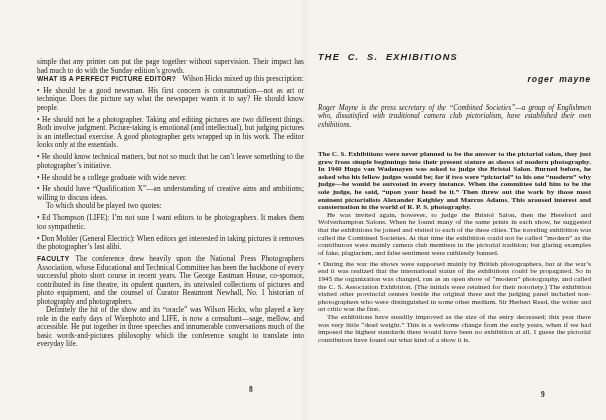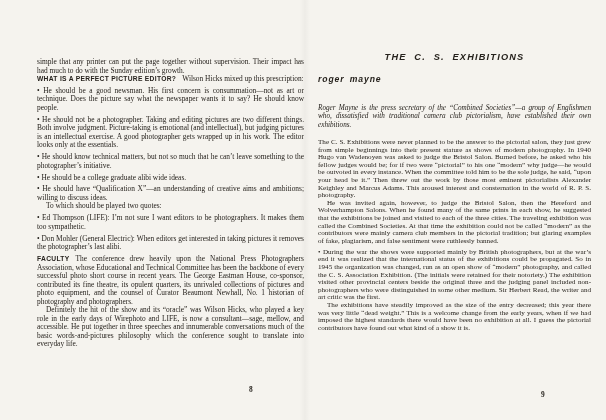--- a/index.html
+++ b/index.html
@@ -23,49 +23,49 @@
   .gap{margin-top:3.4px;}
   .indent{text-indent:9px;}
   .runhead{
     font-family:"Liberation Sans",sans-serif;font-weight:bold;
     font-size:6.7px;letter-spacing:.3px;
   }
   .runrest{padding-left:6px;}
   .title{
     font-family:"Liberation Sans",sans-serif;font-weight:bold;font-style:italic;
     font-size:9.2px;letter-spacing:1.2px;word-spacing:4px;
-    text-align:center;line-height:10px;
+    text-align:left;line-height:10px;
   }
   .author{
     font-family:"Liberation Sans",sans-serif;font-weight:bold;font-style:italic;
     font-size:8.6px;letter-spacing:.9px;word-spacing:2px;
-    line-height:9px;margin-top:13px;
+    text-align:right;line-height:9px;margin-top:13px;
   }
   .intro{font-style:italic;margin-top:20px;font-size:7.2px;line-height:8.3px;}
-  .body-start{margin-top:10px;}
+  .body-start{margin-top:22px;font-weight:bold;}
   .pagenum{
     position:absolute;font-weight:bold;font-size:7.4px;line-height:8px;
     font-family:"Liberation Serif",serif;
   }
   .pagenum-left{left:249px;top:386px;}
   .pagenum-right{left:541px;top:391px;}
 </style>
 </head>
 <body>
 
 <div class="spread">
 
   <section>
     <div class="textcol col-left">
       <p>simple that any printer can put the page together without supervision. Their impact has had much to do with the Sunday edition’s growth.</p>
       <p><span class="runhead">WHAT IS A PERFECT PICTURE EDITOR?</span><span class="runrest">Wilson Hicks mixed up this prescription:</span></p>
       <p class="gap">• He should be a good newsman. His first concern is consummation—not as art or technique. Does the picture say what the newspaper wants it to say? He should know people.</p>
       <p class="gap">• He should not be a photographer. Taking and editing pictures are two different things. Both involve judgment. Picture-taking is emotional (and intellectual), but judging pictures is an intellectual exercise. A good photographer gets wrapped up in his work. The editor looks only at the essentials.</p>
       <p class="gap">• He should know technical matters, but not so much that he can’t leave something to the photographer’s initiative.</p>
-      <p class="gap">• He should be a college graduate alibi wide ideas.</p>
+      <p class="gap">• He should be a college graduate with wide never.</p>
       <p class="gap">• He should have “Qualification X”—an understanding of creative aims and ambitions; willing to discuss ideas.</p>
       <p class="indent">To which should be played two quotes:</p>
       <p class="gap">• Ed Thompson (LIFE): I’m not sure I want editors to be photographers. It makes them too sympathetic.</p>
       <p class="gap">• Don Mohler (General Electric): When editors get interested in taking pictures it removes the photographer’s last alibi.</p>
       <p class="gap"><span class="runhead">FACULTY</span><span class="runrest">The conference drew heavily upon the National Press Photographers Association, whose Educational and Technical Committee has been the backbone of every successful photo short course in recent years. The George Eastman House, co-sponsor, contributed its fine theatre, its opulent quarters, its unrivaled collections of pictures and photo equipment, and the counsel of Curator Beaumont Newhall, No. 1 historian of photography and photographers.</span></p>
       <p class="indent">Definitely the hit of the show and its “oracle” was Wilson Hicks, who played a key role in the early days of Wirephoto and LIFE, is now a consultant—sage, mellow, and accessible. He put together in three speeches and innumerable conversations much of the basic words-and-pictures philosophy which the conference sought to translate into everyday life.</p>
     </div>
     <div class="pagenum pagenum-left">8</div>
   </section>
 

